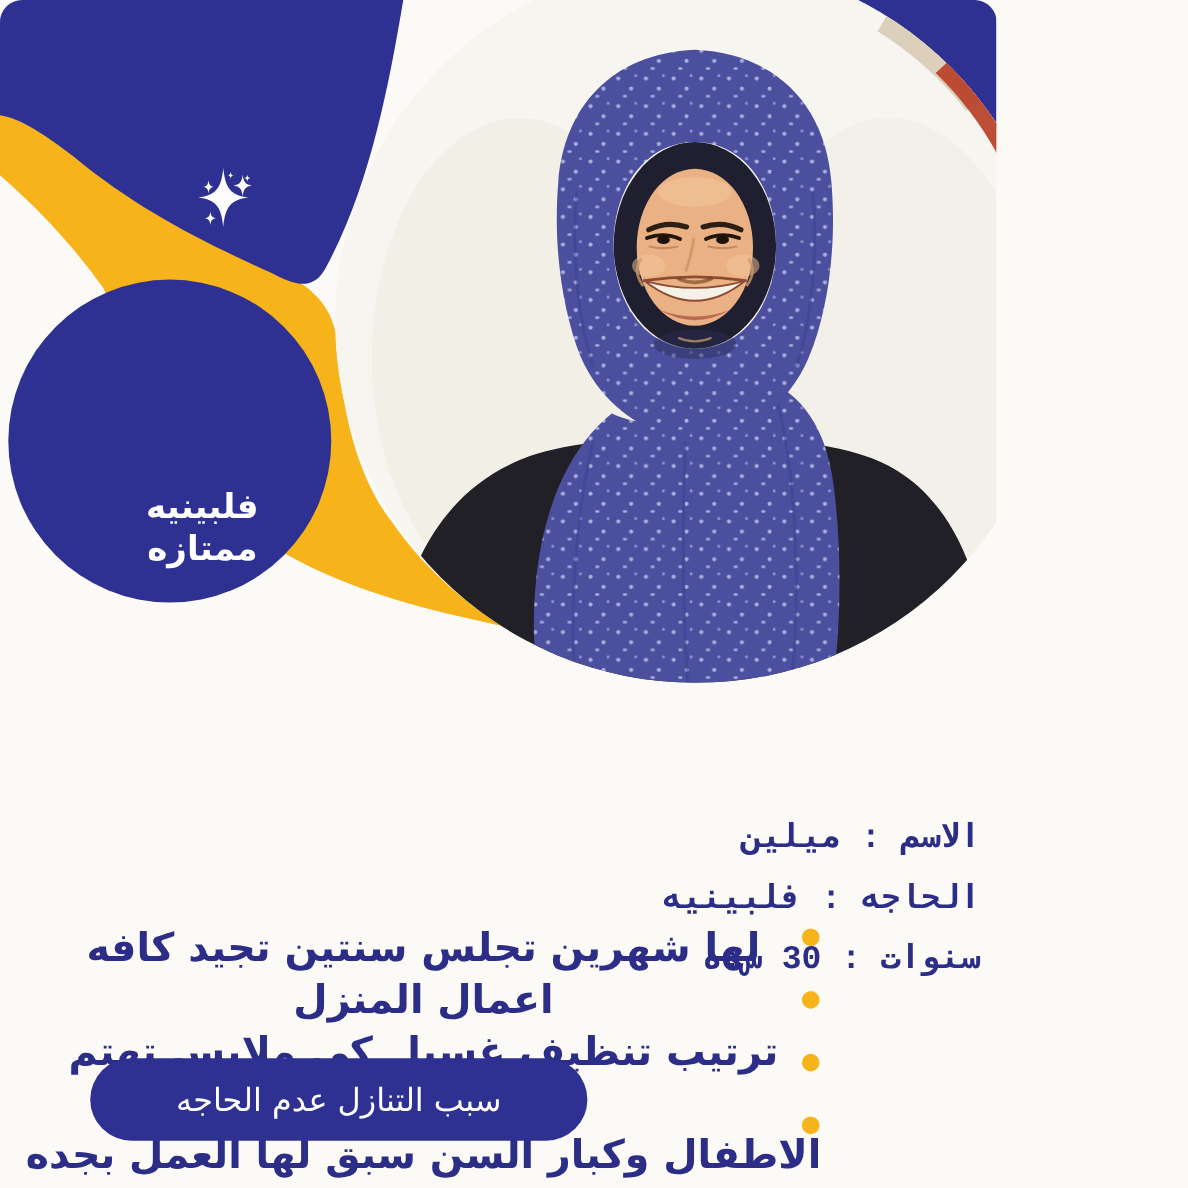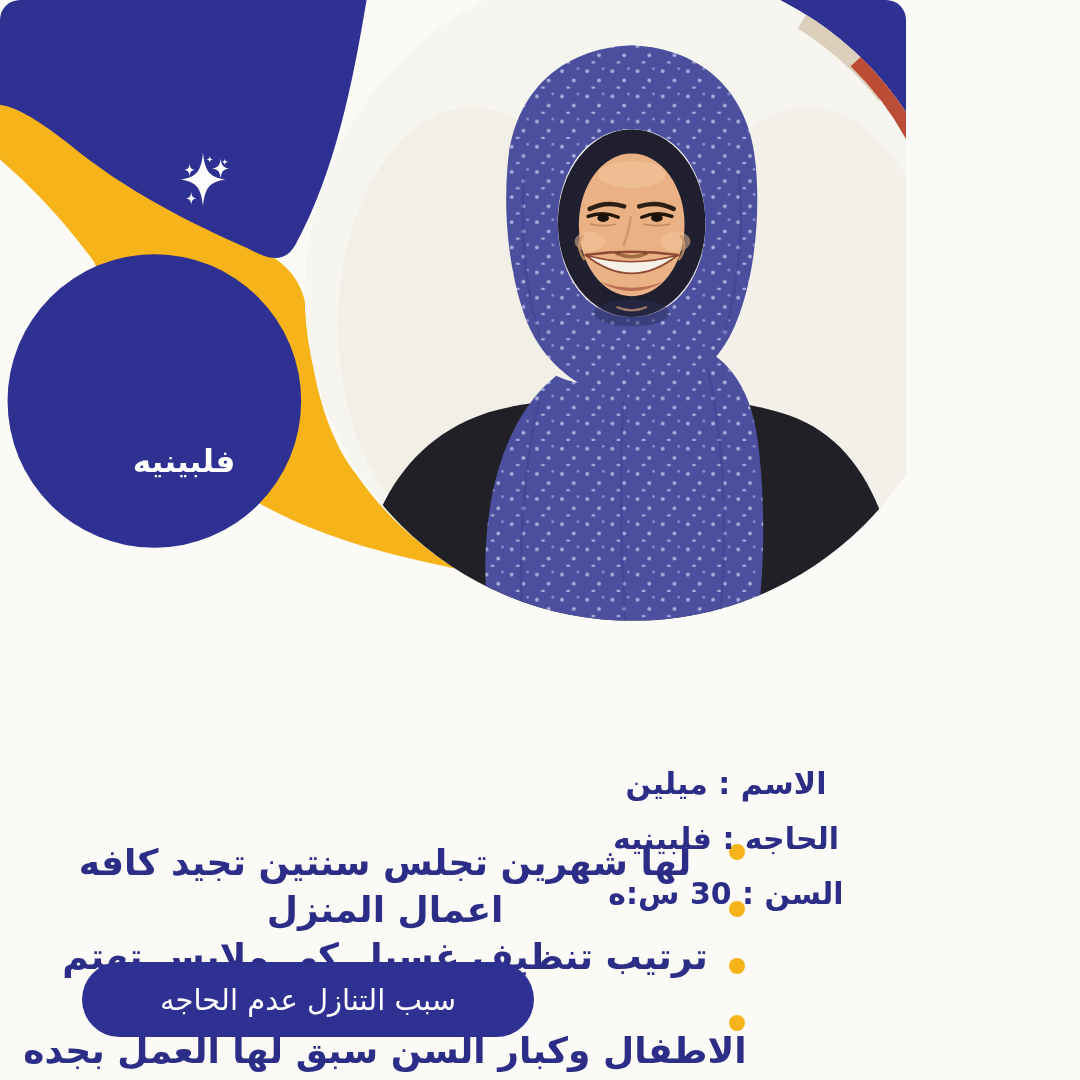--- a/index.html
+++ b/index.html
@@ -10,22 +10,22 @@
   .stage{position:relative;width:906px;height:1080px;background:var(--background);
          font-family:"DejaVu Sans",sans-serif;overflow:hidden;border-radius:20px;}
   svg.decor{position:absolute;inset:0;display:block;}
   .fill-navy{fill:var(--navy);}
   .fill-yellow{fill:var(--yellow);}
 
   .badge-text{position:absolute;left:54px;top:442px;width:260px;text-align:center;
       color:#fff;font-weight:bold;font-size:31px;line-height:38px;}
   .desc{position:absolute;left:20px;top:792px;width:730px;text-align:center;
       color:var(--text);font-weight:bold;font-size:36px;line-height:47px;margin-top:47px;}
-  .details{position:absolute;right:15px;top:756px;width:330px;text-align:center;
-      color:var(--text);font-weight:bold;font-size:30px;line-height:55px;}
+  .details{position:absolute;right:15px;top:736px;width:330px;text-align:right;
+      color:var(--text);font-weight:bold;font-size:30px;line-height:55px;font-family:Liberation Mono, monospace;}
   .details .row{display:block;white-space:nowrap;}
   .dots-col{position:absolute;left:729px;top:844px;width:16px;}
   .dots-col .dot{display:block;width:16px;height:16px;border-radius:50%;
       background:var(--yellow);margin-bottom:41px;}
   .cta{position:absolute;left:82px;top:962px;width:452px;height:75px;border-radius:38px;
       background:var(--navy);display:flex;align-items:center;justify-content:center;
       color:#fff;font-weight:normal;font-size:29px;cursor:pointer;}
 </style>
 </head>
 <body>
@@ -128,38 +128,39 @@
         <path d="M 335,346 Q 390,362 445,346 Q 390,390 335,346 Z" fill="#f6f1e7" stroke="#8e4a33" stroke-width="2"></path>
         <path d="M 335,346 Q 390,338 445,346" stroke="#8e4a33" stroke-width="3" fill="none" stroke-linecap="round"></path>
         <path d="M 352,378 Q 390,392 428,378 Q 390,400 352,378 Z" fill="#b2604a" opacity="0.85"></path>
         <path d="M 372,408 Q 390,416 408,408" stroke="#d3a173" stroke-width="2.5" fill="none" opacity="0.7"></path>
       </g>
     </g>
   </svg>
 
   <div class="badge-text" dir="rtl">
     <div>فلبينيه</div>
+    <div>ممتازه</div>
   </div>
 
   <div class="desc" dir="rtl">
     <div>لها شهرين تجلس سنتين تجيد كافه اعمال المنزل</div>
     <div>ترتيب تنظيف غسيل كي ملابس تهتم برعايه</div>
     <div>الاطفال وكبار السن سبق لها العمل بجده ٥ سنوات</div>
   </div>
 
   <div class="dots-col">
     <span class="dot"></span>
     <span class="dot"></span>
     <span class="dot"></span>
     <span class="dot"></span>
   </div>
 
   <div class="details" dir="rtl">
     <span class="row"><span>الاسم</span><span> : </span><span>ميلين</span></span>
     <span class="row"><span>الحاجه</span><span> : </span><span>فلبينيه</span></span>
-    <span class="row"><span>السن</span><span> : </span><span>30 س:ه</span></span>
+    <span class="row"><span>سنوات</span><span> : </span><span>30 س:ه</span></span>
   </div>
 
   <div class="cta" dir="rtl">
     <span>سبب التنازل عدم الحاجه</span>
   </div>
 
 </div>
 
 </body></html>

